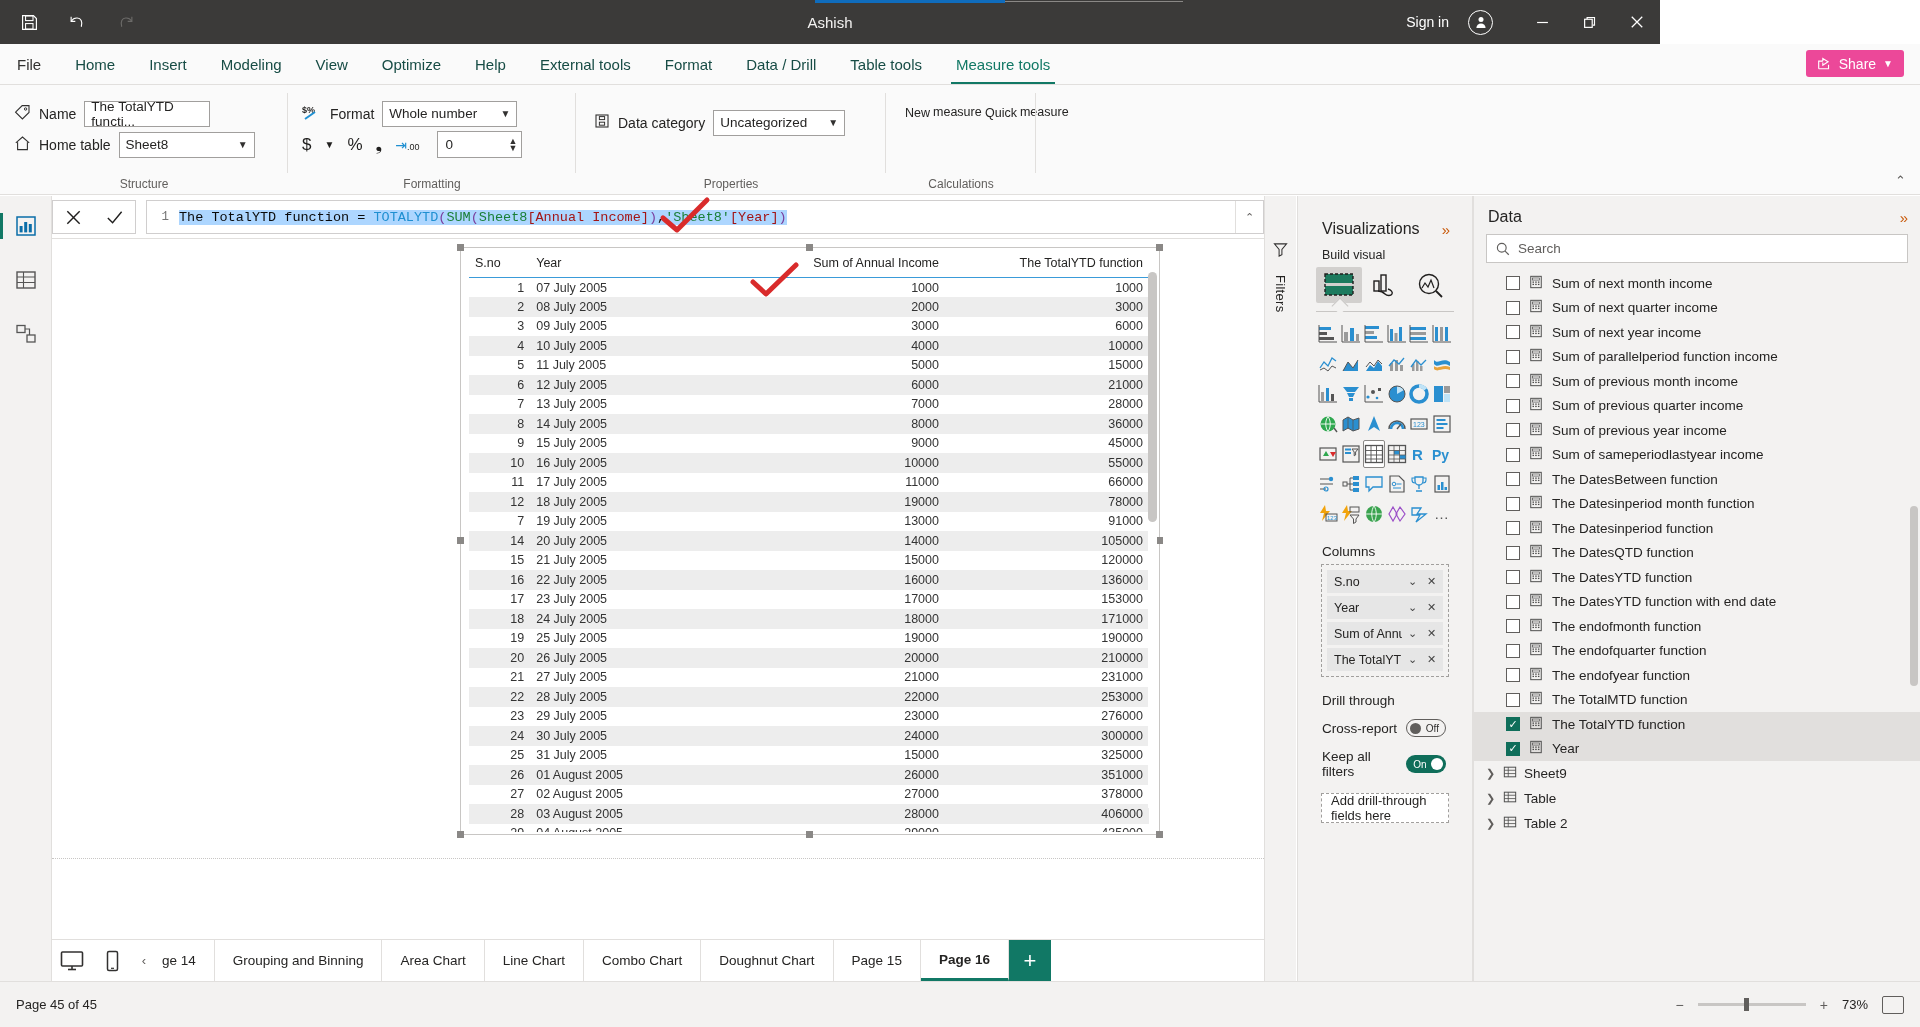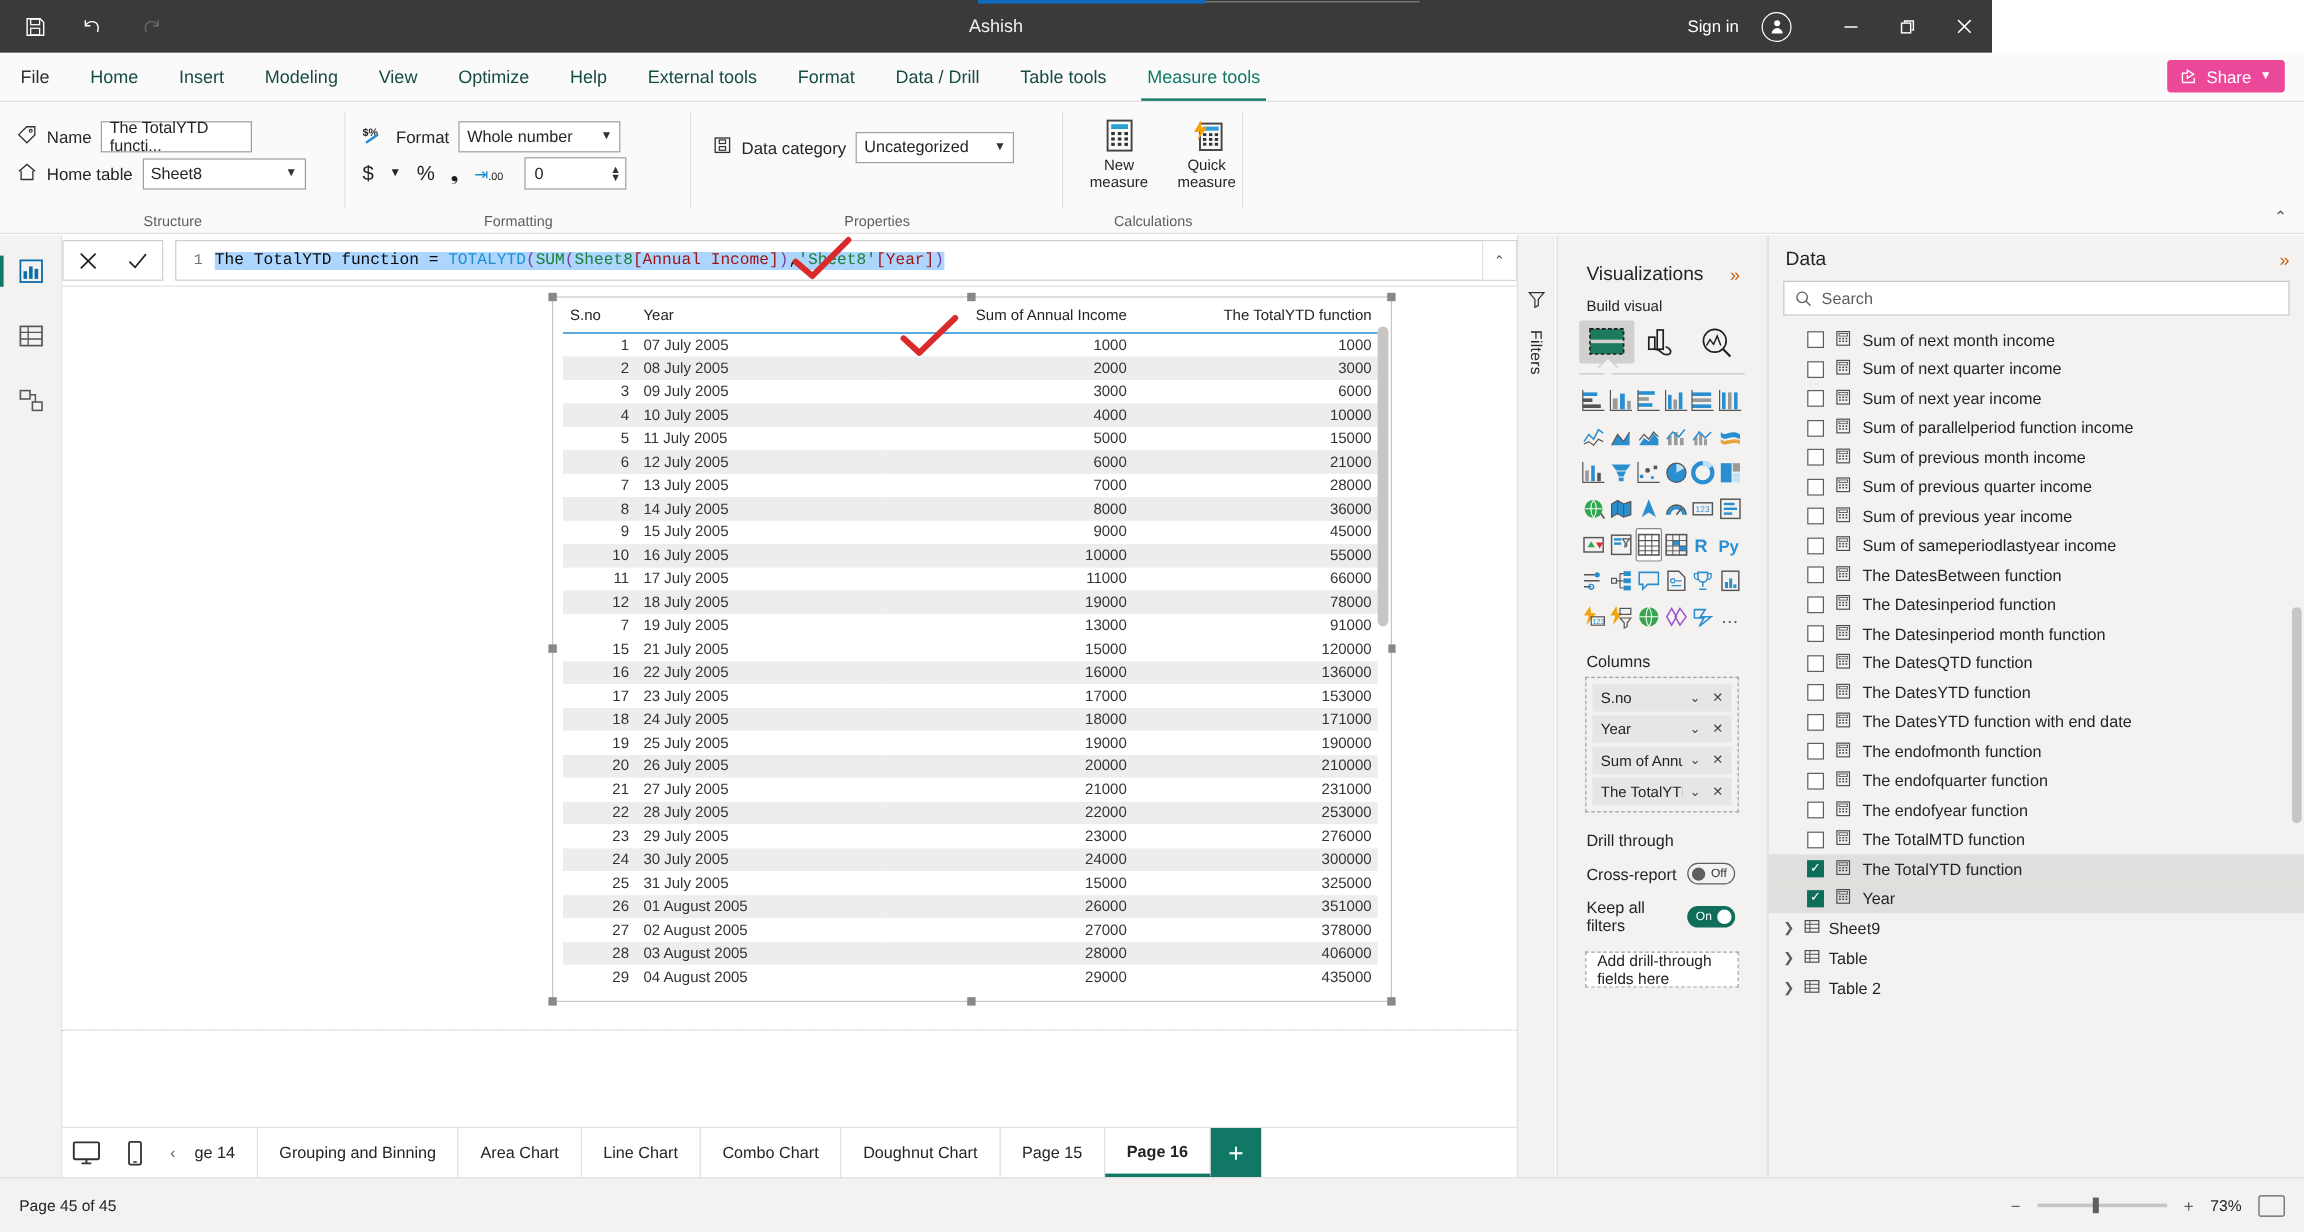--- a/index.html
+++ b/index.html
@@ -101,21 +101,21 @@
   .rselect .chev { color: #323130; font-size: 10px; margin-left: 8px; }
   .spin-box {
     border: 1px solid #a19f9d; background: #fff; height: 27px; width: 85px;
     display: flex; align-items: center; justify-content: space-between;
     font-size: 13.5px; padding: 0 4px 0 7px;
   }
   .spin-arrows { display: flex; flex-direction: column; line-height: 7px; font-size: 9px; color: #323130; }
   .fmt-icons { display: flex; align-items: center; gap: 13px; font-size: 17px; color: #201f1e; }
   .fmt-icons span { cursor: pointer; }
   .bigbtn {
-    width: 68px; display: flex; flex-direction: column; align-items: center;
+    width: 68px; display: flex; flex-direction: row; align-items: center;
     gap: 3px; cursor: pointer; padding-top: 5px;
   }
   .bigbtn .blabel { font-size: 12.5px; line-height: 14px; text-align: center; color: #252423; }
   .collapse-ribbon {
     position: absolute; right: 14px; top: 88px; font-size: 13px; color: #605e5c; cursor: pointer;
   }
 
   
   .formula-area {
     position: absolute; top: 196px; left: 52px; width: 1212px; height: 42px;
@@ -704,20 +704,26 @@
                     <td class="lft">18 July 2005</td>
                     <td>19000</td>
                     <td>78000</td>
                   </tr>
                   <tr class="">
                     <td>7</td>
                     <td class="lft">19 July 2005</td>
                     <td>13000</td>
                     <td>91000</td>
                   </tr>
+                  <tr class="alt">
+                    <td>14</td>
+                    <td class="lft">20 July 2005</td>
+                    <td>14000</td>
+                    <td>105000</td>
+                  </tr>
                   <tr class="">
                     <td>15</td>
                     <td class="lft">21 July 2005</td>
                     <td>15000</td>
                     <td>120000</td>
                   </tr>
                   <tr class="alt">
                     <td>16</td>
                     <td class="lft">22 July 2005</td>
                     <td>16000</td>
@@ -1371,37 +1377,37 @@
               <rect x="4" y="3.4" width="8" height="2.4" fill="none" stroke="#4a4a4a" stroke-width=".8"></rect>
               <g fill="#4a4a4a">
                 <rect x="4" y="7.4" width="1.7" height="1.5"></rect>
                 <rect x="7.1" y="7.4" width="1.7" height="1.5"></rect>
                 <rect x="10.2" y="7.4" width="1.7" height="1.5"></rect>
                 <rect x="4" y="10" width="1.7" height="1.5"></rect>
                 <rect x="7.1" y="10" width="1.7" height="1.5"></rect>
                 <rect x="10.2" y="10" width="1.7" height="1.5"></rect>
               </g>
             </svg></span>
+          <span>The Datesinperiod month function</span>
+        </div>
+        <div class="field-row">
+          <span class="cbx"></span>
+          <span><svg width="14" height="14" viewBox="0 0 16 16">
+              <rect x="2" y="1.5" width="12" height="13" fill="none" stroke="#4a4a4a" stroke-width="1.1"></rect>
+              <rect x="4" y="3.4" width="8" height="2.4" fill="none" stroke="#4a4a4a" stroke-width=".8"></rect>
+              <g fill="#4a4a4a">
+                <rect x="4" y="7.4" width="1.7" height="1.5"></rect>
+                <rect x="7.1" y="7.4" width="1.7" height="1.5"></rect>
+                <rect x="10.2" y="7.4" width="1.7" height="1.5"></rect>
+                <rect x="4" y="10" width="1.7" height="1.5"></rect>
+                <rect x="7.1" y="10" width="1.7" height="1.5"></rect>
+                <rect x="10.2" y="10" width="1.7" height="1.5"></rect>
+              </g>
+            </svg></span>
           <span>The Datesinperiod function</span>
-        </div>
-        <div class="field-row">
-          <span class="cbx"></span>
-          <span><svg width="14" height="14" viewBox="0 0 16 16">
-              <rect x="2" y="1.5" width="12" height="13" fill="none" stroke="#4a4a4a" stroke-width="1.1"></rect>
-              <rect x="4" y="3.4" width="8" height="2.4" fill="none" stroke="#4a4a4a" stroke-width=".8"></rect>
-              <g fill="#4a4a4a">
-                <rect x="4" y="7.4" width="1.7" height="1.5"></rect>
-                <rect x="7.1" y="7.4" width="1.7" height="1.5"></rect>
-                <rect x="10.2" y="7.4" width="1.7" height="1.5"></rect>
-                <rect x="4" y="10" width="1.7" height="1.5"></rect>
-                <rect x="7.1" y="10" width="1.7" height="1.5"></rect>
-                <rect x="10.2" y="10" width="1.7" height="1.5"></rect>
-              </g>
-            </svg></span>
-          <span>The Datesinperiod month function</span>
         </div>
         <div class="field-row">
           <span class="cbx"></span>
           <span><svg width="14" height="14" viewBox="0 0 16 16">
               <rect x="2" y="1.5" width="12" height="13" fill="none" stroke="#4a4a4a" stroke-width="1.1"></rect>
               <rect x="4" y="3.4" width="8" height="2.4" fill="none" stroke="#4a4a4a" stroke-width=".8"></rect>
               <g fill="#4a4a4a">
                 <rect x="4" y="7.4" width="1.7" height="1.5"></rect>
                 <rect x="7.1" y="7.4" width="1.7" height="1.5"></rect>
                 <rect x="10.2" y="7.4" width="1.7" height="1.5"></rect>

